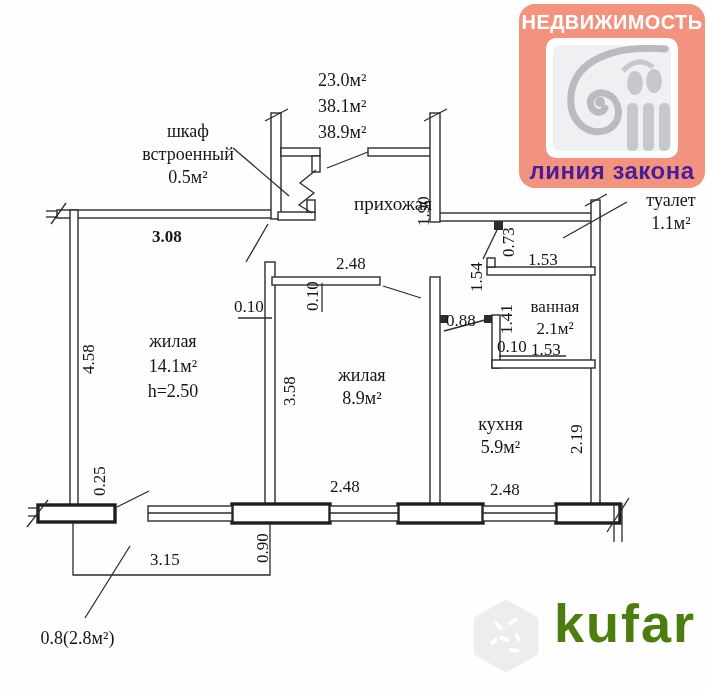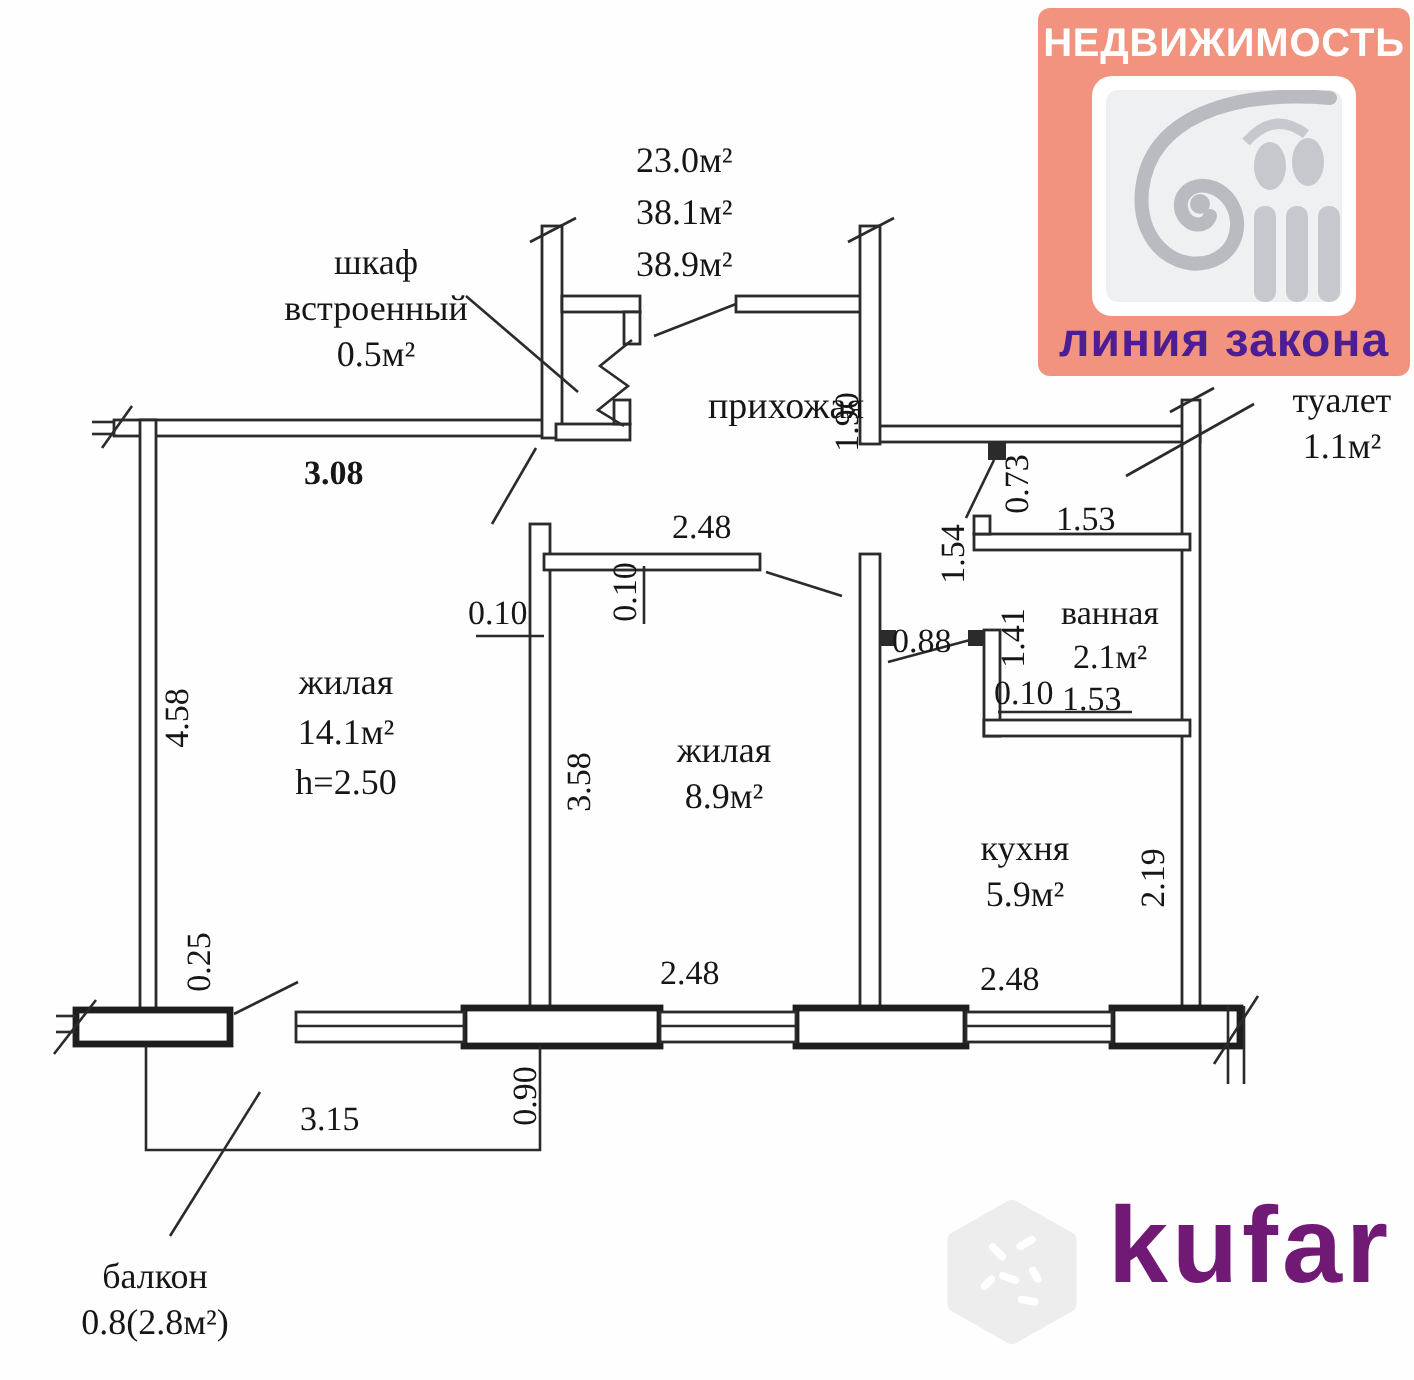--- a/index.html
+++ b/index.html
@@ -6,33 +6,33 @@
   .canvas{
     position:relative;width:707px;height:690px;background:#fefefe;overflow:hidden;
     font-family:"Liberation Serif","DejaVu Serif",serif;color:#161616;
   }
   .plan-svg{position:absolute;left:0;top:0;}
   .lbl{position:absolute;text-align:center;line-height:1.28;font-size:18px;white-space:nowrap;}
   .lbl span{display:block;}
   .dim{position:absolute;font-size:17px;white-space:nowrap;}
   .dim.rot{width:64px;height:18px;display:flex;align-items:center;justify-content:center;transform:rotate(-90deg);}
   
-  .brand{position:absolute;left:519px;top:4px;width:186px;height:184px;border-radius:6px;
+  .brand{position:absolute;left:519px;top:4px;width:186px;height:184px;border-radius:16px;
     background:#f1937e;font-family:"Liberation Sans","DejaVu Sans",sans-serif;}
   .brand .title{position:absolute;left:0;top:7px;width:100%;text-align:center;color:#fff;
     font-weight:bold;font-size:20px;letter-spacing:.4px;}
   .brand .whitebox{position:absolute;left:27px;top:34px;width:132px;height:120px;background:#fff;border-radius:10px;}
   .brand .art{position:absolute;left:7px;top:7px;width:118px;height:106px;border-radius:6px;overflow:hidden;background:#eef0f2;}
   .brand .subtitle{position:absolute;left:0;top:153px;width:100%;text-align:center;color:#4c1d95;
     font-weight:bold;font-size:24px;letter-spacing:.5px;}
   
   .watermark{position:absolute;left:468px;top:598px;width:235px;height:80px;
     font-family:"Liberation Sans","DejaVu Sans",sans-serif;}
   .watermark .wordmark{position:absolute;left:86px;top:-6px;font-size:54px;font-weight:bold;
-    color:#701a75;letter-spacing:2px;}
+    color:#4d7c0f;letter-spacing:2px;}
   .totals{text-align:left;line-height:26px;margin-top:36px;}
 </style>
 </head>
 <body>
 
 <div class="canvas">
 
   <svg class="plan-svg" width="707" height="690">
     <g fill="#fff" stroke="#2b2b2b" stroke-width="1.4">
 
@@ -140,26 +140,25 @@
   </div>
   <div class="lbl" style="left:118px;top:329px;width:110px;line-height:25px;">
     <span>жилая</span>
     <span>14.1м²</span>
     <span>h=2.50</span>
   </div>
   <div class="lbl" style="left:322px;top:364px;width:80px;">
     <span>жилая</span>
     <span>8.9м²</span>
   </div>
-  <div class="lbl" style="left:475px;top:413px;width:75px;">
+  <div class="lbl" style="left:463px;top:413px;width:75px;">
     <span>кухня</span>
     <span>5.9м²</span>
   </div>
   <div class="lbl" style="left:15px;top:627px;width:125px;">
-    <span>балкон</span>
     <span>0.8(2.8м²)</span>
   </div>
 
   <div class="dim" style="left:152px;top:227px;font-weight:bold;">3.08</div>
   <div class="dim" style="left:528px;top:250px;">1.53</div>
   <div class="dim" style="left:446px;top:299px;margin-top:12px;">0.88</div>
   <div class="dim" style="left:497px;top:337px;">0.10</div>
   <div class="dim" style="left:531px;top:340px;">1.53</div>
   <div class="dim" style="left:336px;top:254px;">2.48</div>
   <div class="dim" style="left:234px;top:297px;">0.10</div>

